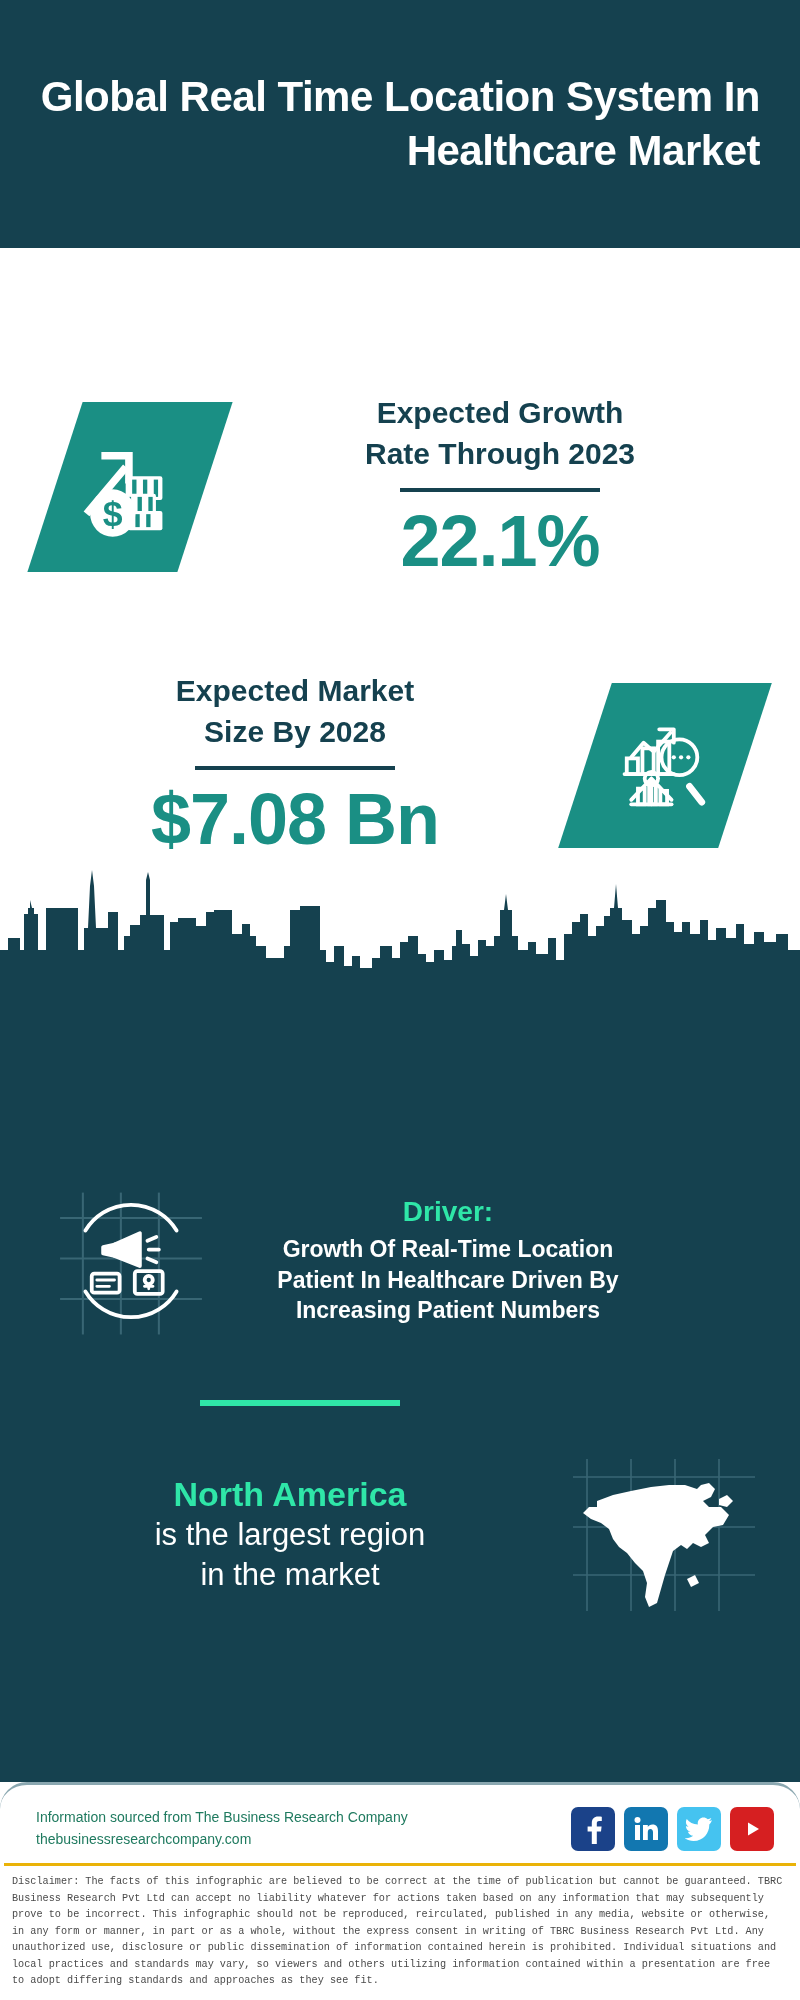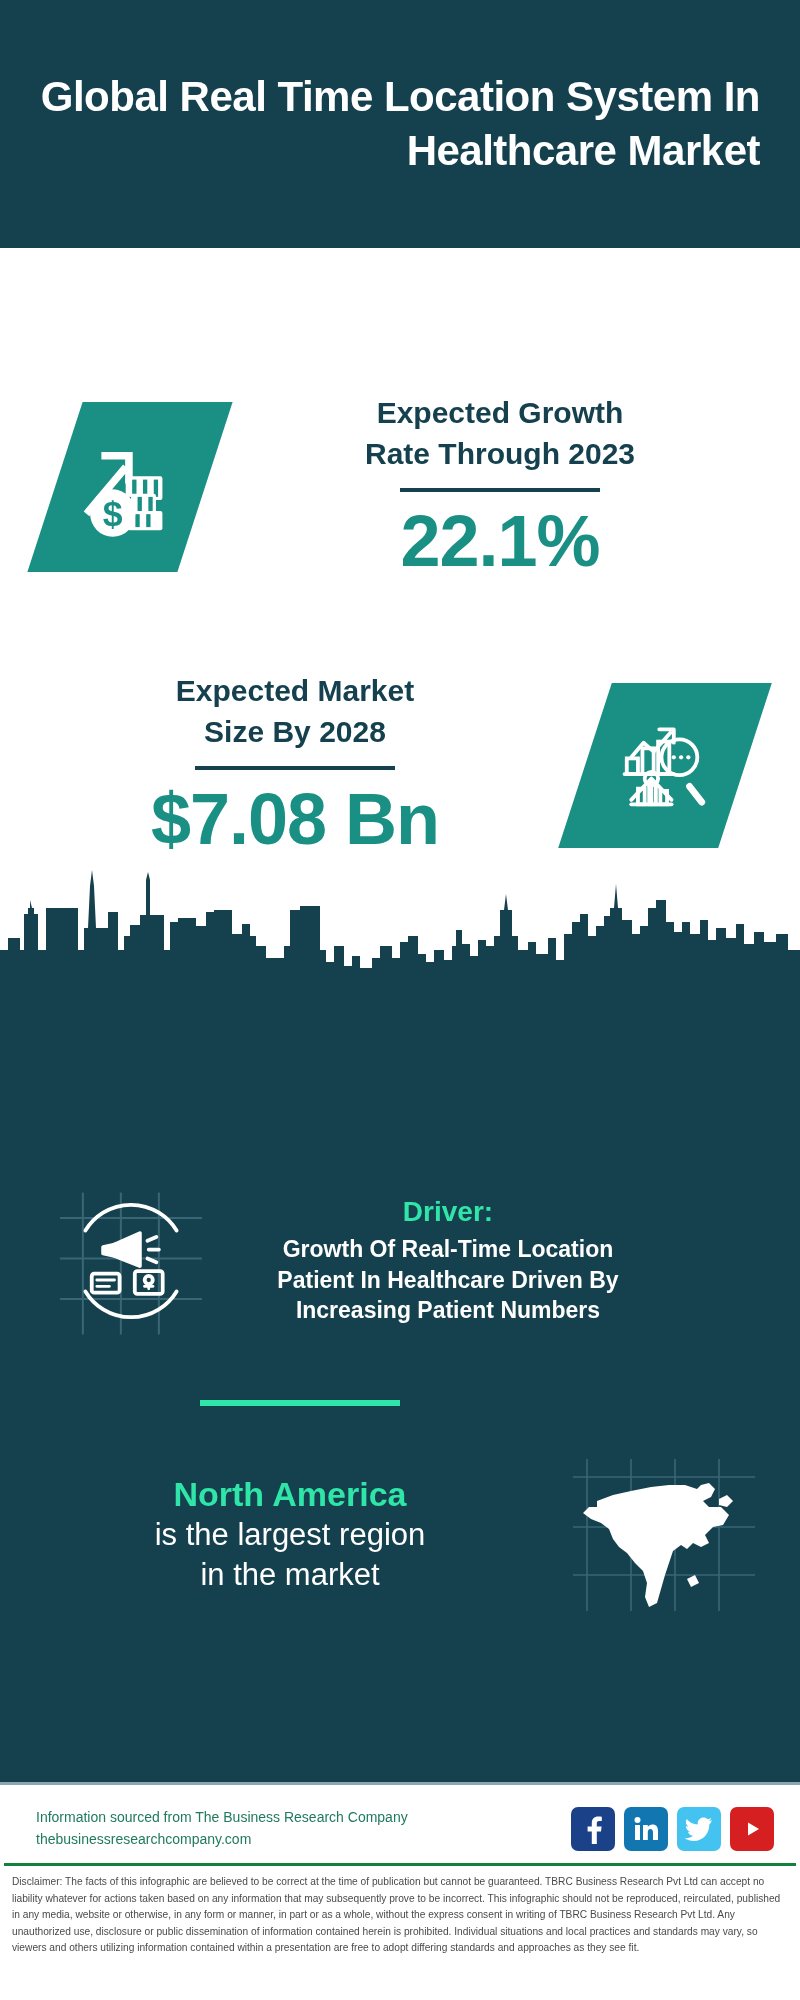--- a/index.html
+++ b/index.html
@@ -124,43 +124,45 @@
   }
   .region-map-wrap { width:220px; flex:0 0 220px; display:flex; justify-content:center; }
 
   
   .footer {
     position:absolute;
     top:1782px; left:0;
     width:800px; height:218px;
     background:#ffffff;
     border-top:3px solid #8aa7b0;
+    border-radius:27px;
   }
   .footer-top {
     display:flex;
     align-items:center;
     justify-content:space-between;
     padding:22px 26px 12px 36px;
   }
   .source-lines { color:#1f7a5f; font-size:14px; line-height:1.55; }
   .socials { display:flex; gap:9px; }
   .social {
     width:44px; height:44px;
     border-radius:7px;
     display:flex; align-items:center; justify-content:center;
   }
   .s-fb { background:#1b4289; }
   .s-li { background:#1277b0; }
   .s-tw { background:#45c3f0; }
   .s-yt { background:#d61f21; }
 
   .disclaimer-box {
-    border-top:3px solid #15803d;
+    border-top:3px solid #eab308;
     padding:8px 8px 0 8px;
     margin:0 4px;
+    font-family:Liberation Mono, monospace;
   }
   .disclaimer {
     color:#4a4a4a;
     font-size:10.2px;
     line-height:1.62;
     text-align:left;
   }
 </style>
 </head>
 <body>

